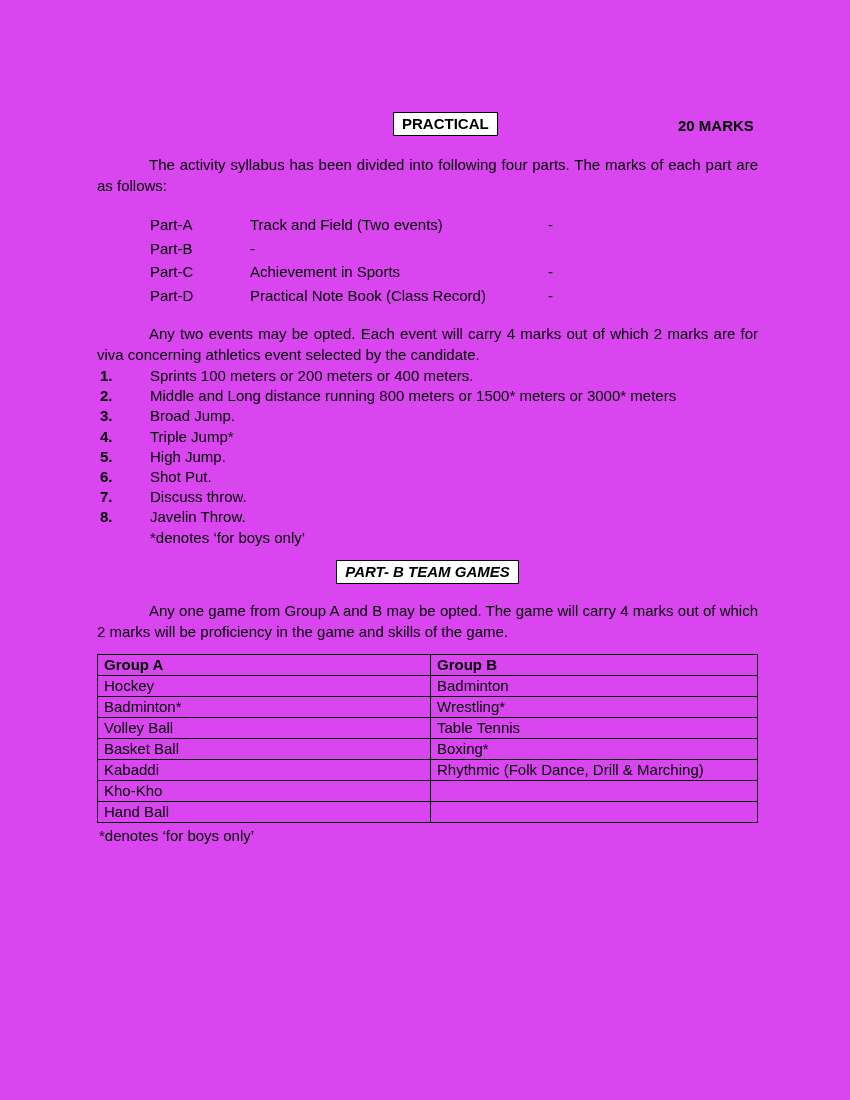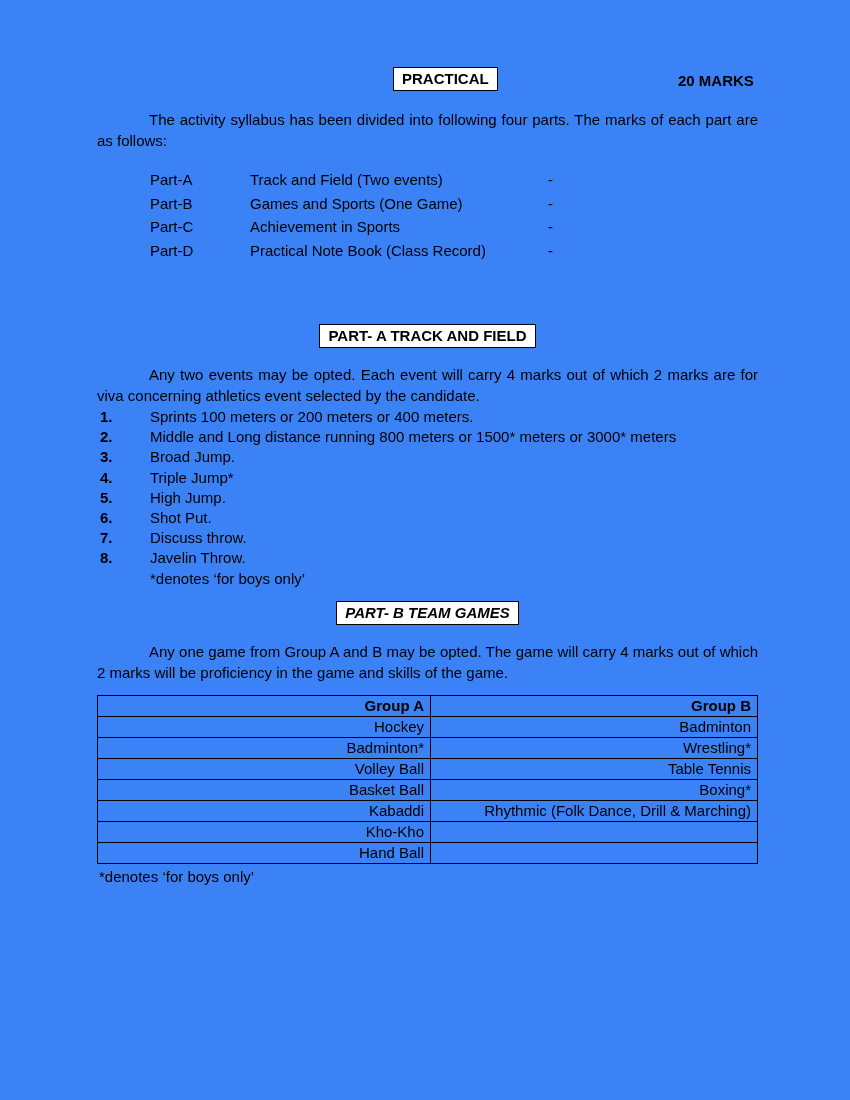--- a/index.html
+++ b/index.html
@@ -1,22 +1,22 @@
 <!DOCTYPE html>
 <html><head>
 <meta charset="utf-8">
 <style>
   html, body { margin: 0; padding: 0; background: #ffffff; }
   .page {
     position: relative;
     width: 850px;
     height: 1100px;
     box-sizing: border-box;
-    padding: 67px 92px 0 97px;
-    background: #3b82f6;
+    padding: 112px 92px 0 97px;
+    background: #d946ef;
     font-family: "Liberation Sans", sans-serif;
     font-size: 15px;
     color: #000000;
     overflow: hidden;
   }
   .title-row { position: relative; height: 26px; }
   .boxed {
     display: inline-block;
     border: 1px solid #000;
     padding: 2px 8px 3px 8px;
@@ -59,21 +59,21 @@
   .games-table {
     border-collapse: collapse;
     margin-top: 12px;
     width: 661px;
     table-layout: fixed;
   }
   .games-table col.c1 { width: 333px; }
   .games-table th, .games-table td {
     border: 1px solid #000;
     padding: 0 6px;
-    text-align: right;
+    text-align: left;
     height: 20px;
     line-height: 20px;
     font-size: 15px;
     overflow: hidden;
     white-space: nowrap;
   }
   .games-table th { font-weight: bold; }
   .table-note { margin-top: 3px; padding-left: 2px; line-height: 20px; }
 </style>
 </head>
@@ -89,38 +89,34 @@
   <p class="para">The activity syllabus has been divided into following four parts. The marks of each part are as follows:</p>
 
   <div class="parts">
     <div class="part-row">
       <span>Part-A</span>
       <span>Track and Field (Two events)</span>
       <span>-</span>
     </div>
     <div class="part-row">
       <span>Part-B</span>
-      <span>Games and Sports (One Game)</span>
       <span>-</span>
     </div>
     <div class="part-row">
       <span>Part-C</span>
       <span>Achievement in Sports</span>
       <span>-</span>
     </div>
     <div class="part-row">
       <span>Part-D</span>
       <span>Practical Note Book (Class Record)</span>
       <span>-</span>
     </div>
   </div>
 
-  <div class="center-row heading-a">
-    <span class="boxed">PART- A TRACK AND FIELD</span>
-  </div>
 
   <p class="para">Any two events may be opted. Each event will carry 4 marks out of which 2 marks are for viva concerning athletics event selected by the candidate.</p>
 
   <div class="num-list">
     <div class="num-item">
       <span class="num">1.</span>
       <span>Sprints 100 meters or 200 meters or 400 meters.</span>
     </div>
     <div class="num-item">
       <span class="num">2.</span>

